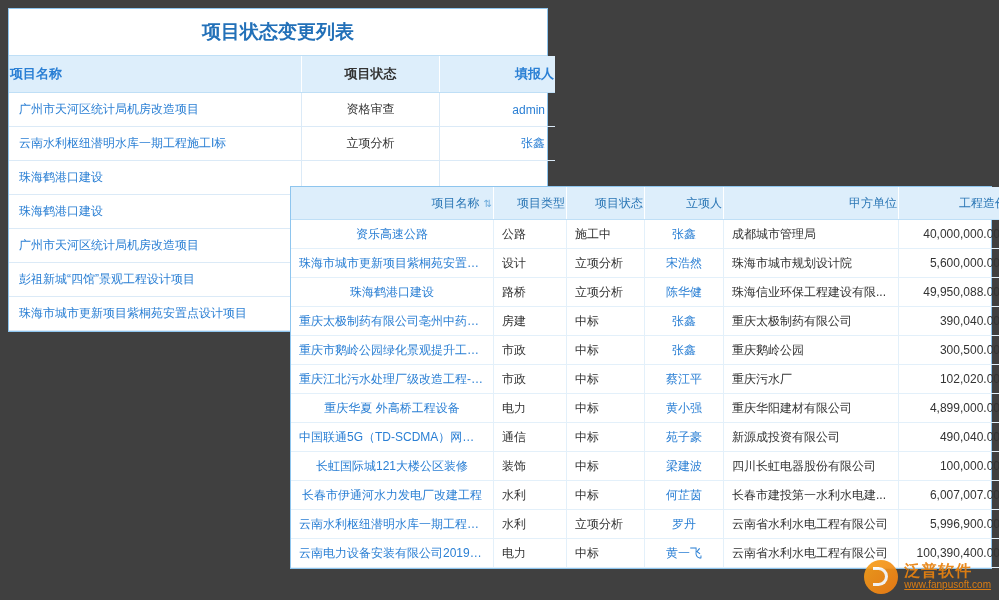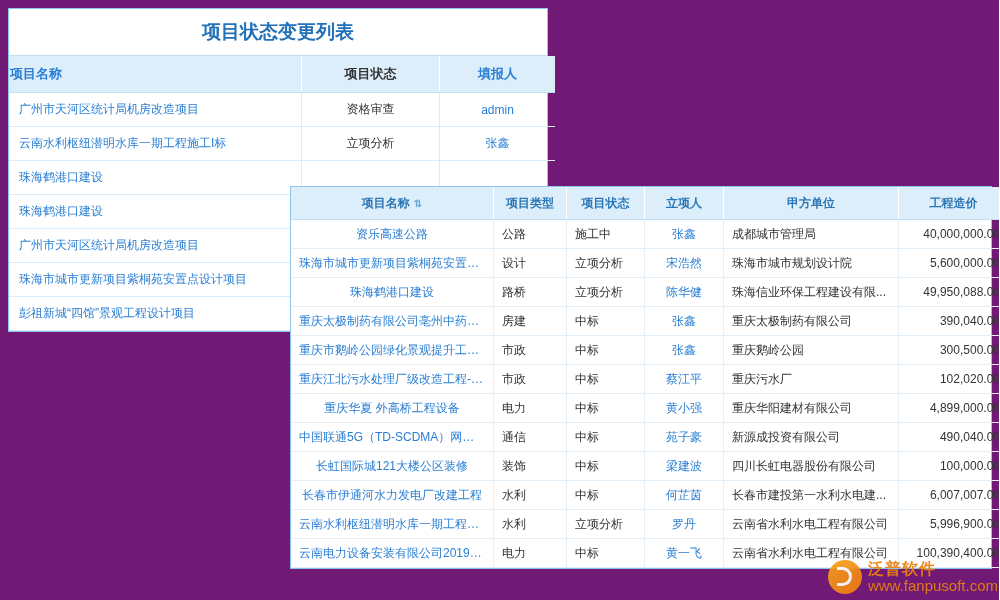--- a/index.html
+++ b/index.html
@@ -6,21 +6,21 @@
     margin: 0;
     padding: 0;
     background: #ffffff;
     font-family: "Liberation Sans", sans-serif;
   }
   #app {
     position: relative;
     width: 999px;
     height: 600px;
     overflow: hidden;
-    background: #701a75;
+    background: #404040;
   }
 
   
   .panel-status {
     position: absolute;
     left: 8px;
     top: 8px;
     width: 540px;
     border: 1px solid #8ec5ee;
     background: #ffffff;
@@ -59,21 +59,21 @@
     border-right: 1px solid #dbeaf7;
     padding: 0 10px;
     box-sizing: border-box;
     white-space: nowrap;
     overflow: hidden;
     text-overflow: ellipsis;
   }
   .panel-status td:last-child { border-right: none; }
   .panel-status .c-name  { color: #2a7fd4; text-align: left; width: 290px; }
   .panel-status .c-state { color: #333333; text-align: center; width: 135px; }
-  .panel-status .c-user  { color: #2a7fd4; text-align: center; width: 113px; }
+  .panel-status .c-user  { color: #2a7fd4; text-align: right; width: 113px; }
 
   
   .panel-projects {
     position: absolute;
     left: 290px;
     top: 186px;
     width: 702px;
     border: 1px solid #8ec5ee;
     background: #ffffff;
     box-sizing: border-box;
@@ -90,25 +90,25 @@
   }
   .panel-projects table {
     border-collapse: collapse;
     width: 100%;
     table-layout: fixed;
   }
   .panel-projects th {
     background: #ddeefb;
     color: #2a76b5;
     font-size: 12px;
-    font-weight: bold;
+    font-weight: normal;
     height: 30px;
     border-right: 1px solid #ffffff;
     border-bottom: 1px solid #bfdff6;
-    text-align: center;
+    text-align: right;
     white-space: nowrap;
   }
   .panel-projects th:last-child { border-right: none; }
   .panel-projects td {
     height: 29px;
     font-size: 12px;
     border-bottom: 1px solid #e3f0fa;
     border-right: 1px solid #e3f0fa;
     padding: 0 8px;
     box-sizing: border-box;
@@ -126,21 +126,21 @@
   .sort-icon {
     display: inline-block;
     margin-left: 4px;
     font-size: 10px;
     color: #6aa9da;
   }
 
   
   .watermark {
     position: absolute;
-    right: 1px;
+    right: 8px;
     bottom: 6px;
     display: flex;
     align-items: center;
     gap: 6px;
     opacity: 0.92;
     pointer-events: none;
   }
   .wm-logo {
     width: 34px;
     height: 34px;
@@ -159,22 +159,23 @@
     box-sizing: border-box;
   }
   .wm-text { line-height: 1.05; }
   .wm-name {
     font-size: 16px;
     font-weight: bold;
     color: #e8820f;
     letter-spacing: 1px;
   }
   .wm-url {
-    font-size: 15px;
+    font-size: 10px;
     color: #e8820f;
+    text-decoration: underline;
   }
 </style>
 </head>
 <body>
 
 <div id="app">
 
   <div class="panel-status">
     <div class="panel-title">项目状态变更列表</div>
     <table>
@@ -205,26 +206,26 @@
           <td class="c-name">珠海鹤港口建设</td>
           <td class="c-state"></td>
           <td class="c-user"></td>
         </tr>
         <tr>
           <td class="c-name">广州市天河区统计局机房改造项目</td>
           <td class="c-state"></td>
           <td class="c-user"></td>
         </tr>
         <tr>
+          <td class="c-name">彭祖新城“四馆”景观工程设计项目</td>
+          <td class="c-state"></td>
+          <td class="c-user"></td>
+        </tr>
+        <tr>
           <td class="c-name">珠海市城市更新项目紫桐苑安置点设计项目</td>
-          <td class="c-state"></td>
-          <td class="c-user"></td>
-        </tr>
-        <tr>
-          <td class="c-name">彭祖新城“四馆”景观工程设计项目</td>
           <td class="c-state"></td>
           <td class="c-user"></td>
         </tr>
       </tbody>
     </table>
   </div>
 
   <div class="panel-projects">
     <table>
       <thead>

